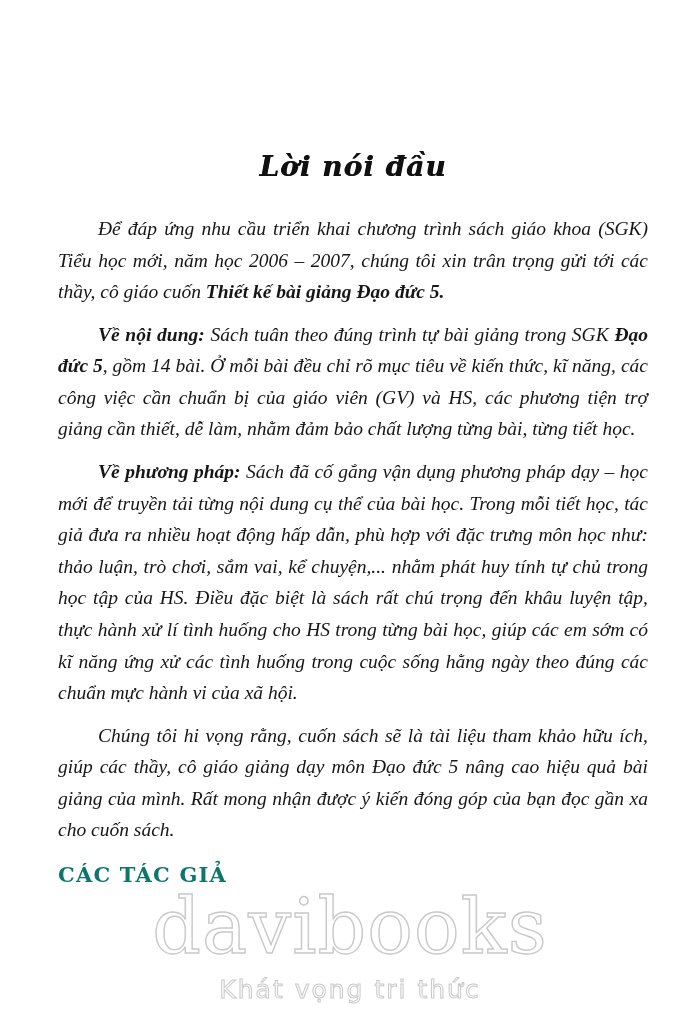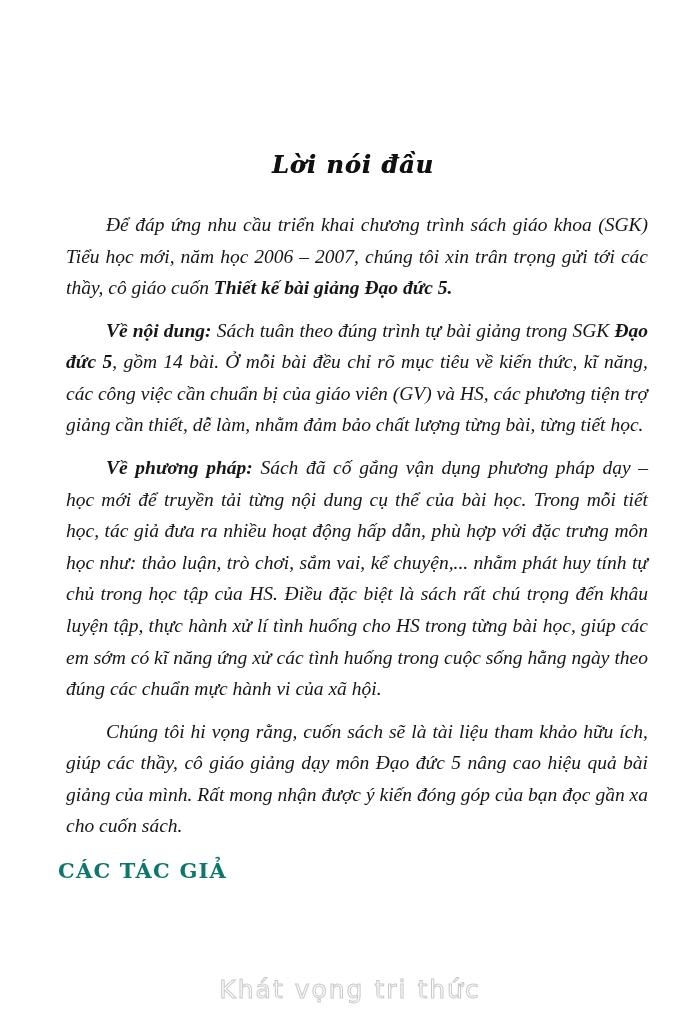--- a/index.html
+++ b/index.html
@@ -27,34 +27,34 @@
     left: 58px;
     right: 52px;
     top: 150px;
   }
 
   .title {
     text-align: center;
     font-family: "DejaVu Serif", serif;
     font-style: italic;
     font-weight: 700;
-    font-size: 24px;
+    font-size: 28px;
     letter-spacing: 1px;
     color: #111111;
     margin: 0 0 30px 0;
     text-shadow: 0.4px 0 0 #111;
   }
 
   .para {
     font-style: italic;
     font-size: 19.5px;
     line-height: 1.62;
     text-align: justify;
     text-justify: inter-word;
-    margin: 0 0 11px 8px;
+    margin: 0 0 11px 0;
     text-indent: 40px;
     color: #161616;
   }
 
   .signature {
     margin-top: 16px;
     text-align: left;
     font-family: "DejaVu Serif", serif;
     font-weight: 700;
     font-size: 21px;
@@ -105,15 +105,16 @@
 
     <p class="para"><span>Để đáp ứng nhu cầu triển khai chương trình sách giáo khoa (SGK) Tiểu học mới, năm học 2006 – 2007, chúng tôi xin trân trọng gửi tới các thầy, cô giáo cuốn </span><span class="para-inline-bold">Thiết kế bài giảng Đạo đức 5.</span></p>
     <p class="para"><span class="para-inline-bold">Về nội dung: </span><span>Sách tuân theo đúng trình tự bài giảng trong SGK </span><span class="para-inline-bold">Đạo đức 5</span><span>, gồm 14 bài. Ở mỗi bài đều chỉ rõ mục tiêu về kiến thức, kĩ năng, các công việc cần chuẩn bị của giáo viên (GV) và HS, các phương tiện trợ giảng cần thiết, dễ làm, nhằm đảm bảo chất lượng từng bài, từng tiết học.</span></p>
     <p class="para"><span class="para-inline-bold">Về phương pháp: </span><span>Sách đã cố gắng vận dụng phương pháp dạy – học mới để truyền tải từng nội dung cụ thể của bài học. Trong mỗi tiết học, tác giả đưa ra nhiều hoạt động hấp dẫn, phù hợp với đặc trưng môn học như: thảo luận, trò chơi, sắm vai, kể chuyện,... nhằm phát huy tính tự chủ trong học tập của HS. Điều đặc biệt là sách rất chú trọng đến khâu luyện tập, thực hành xử lí tình huống cho HS trong từng bài học, giúp các em sớm có kĩ năng ứng xử các tình huống trong cuộc sống hằng ngày theo đúng các chuẩn mực hành vi của xã hội.</span></p>
     <p class="para"><span>Chúng tôi hi vọng rằng, cuốn sách sẽ là tài liệu tham khảo hữu ích, giúp các thầy, cô giáo giảng dạy môn Đạo đức 5 nâng cao hiệu quả bài giảng  của mình. Rất mong nhận được ý kiến đóng góp của bạn đọc gần xa cho cuốn sách.</span></p>
 
     <div class="signature">CÁC TÁC GIẢ</div>
   </div>
 
   <div class="watermark">
+    <div class="wm-main" style="-webkit-text-stroke-color: rgb(201, 201, 201);">davibooks</div>
     <div class="wm-sub" style="-webkit-text-stroke-color: rgb(201, 201, 201);">Khát vọng tri thức</div>
   </div>
 </div>
 
 </body></html>

